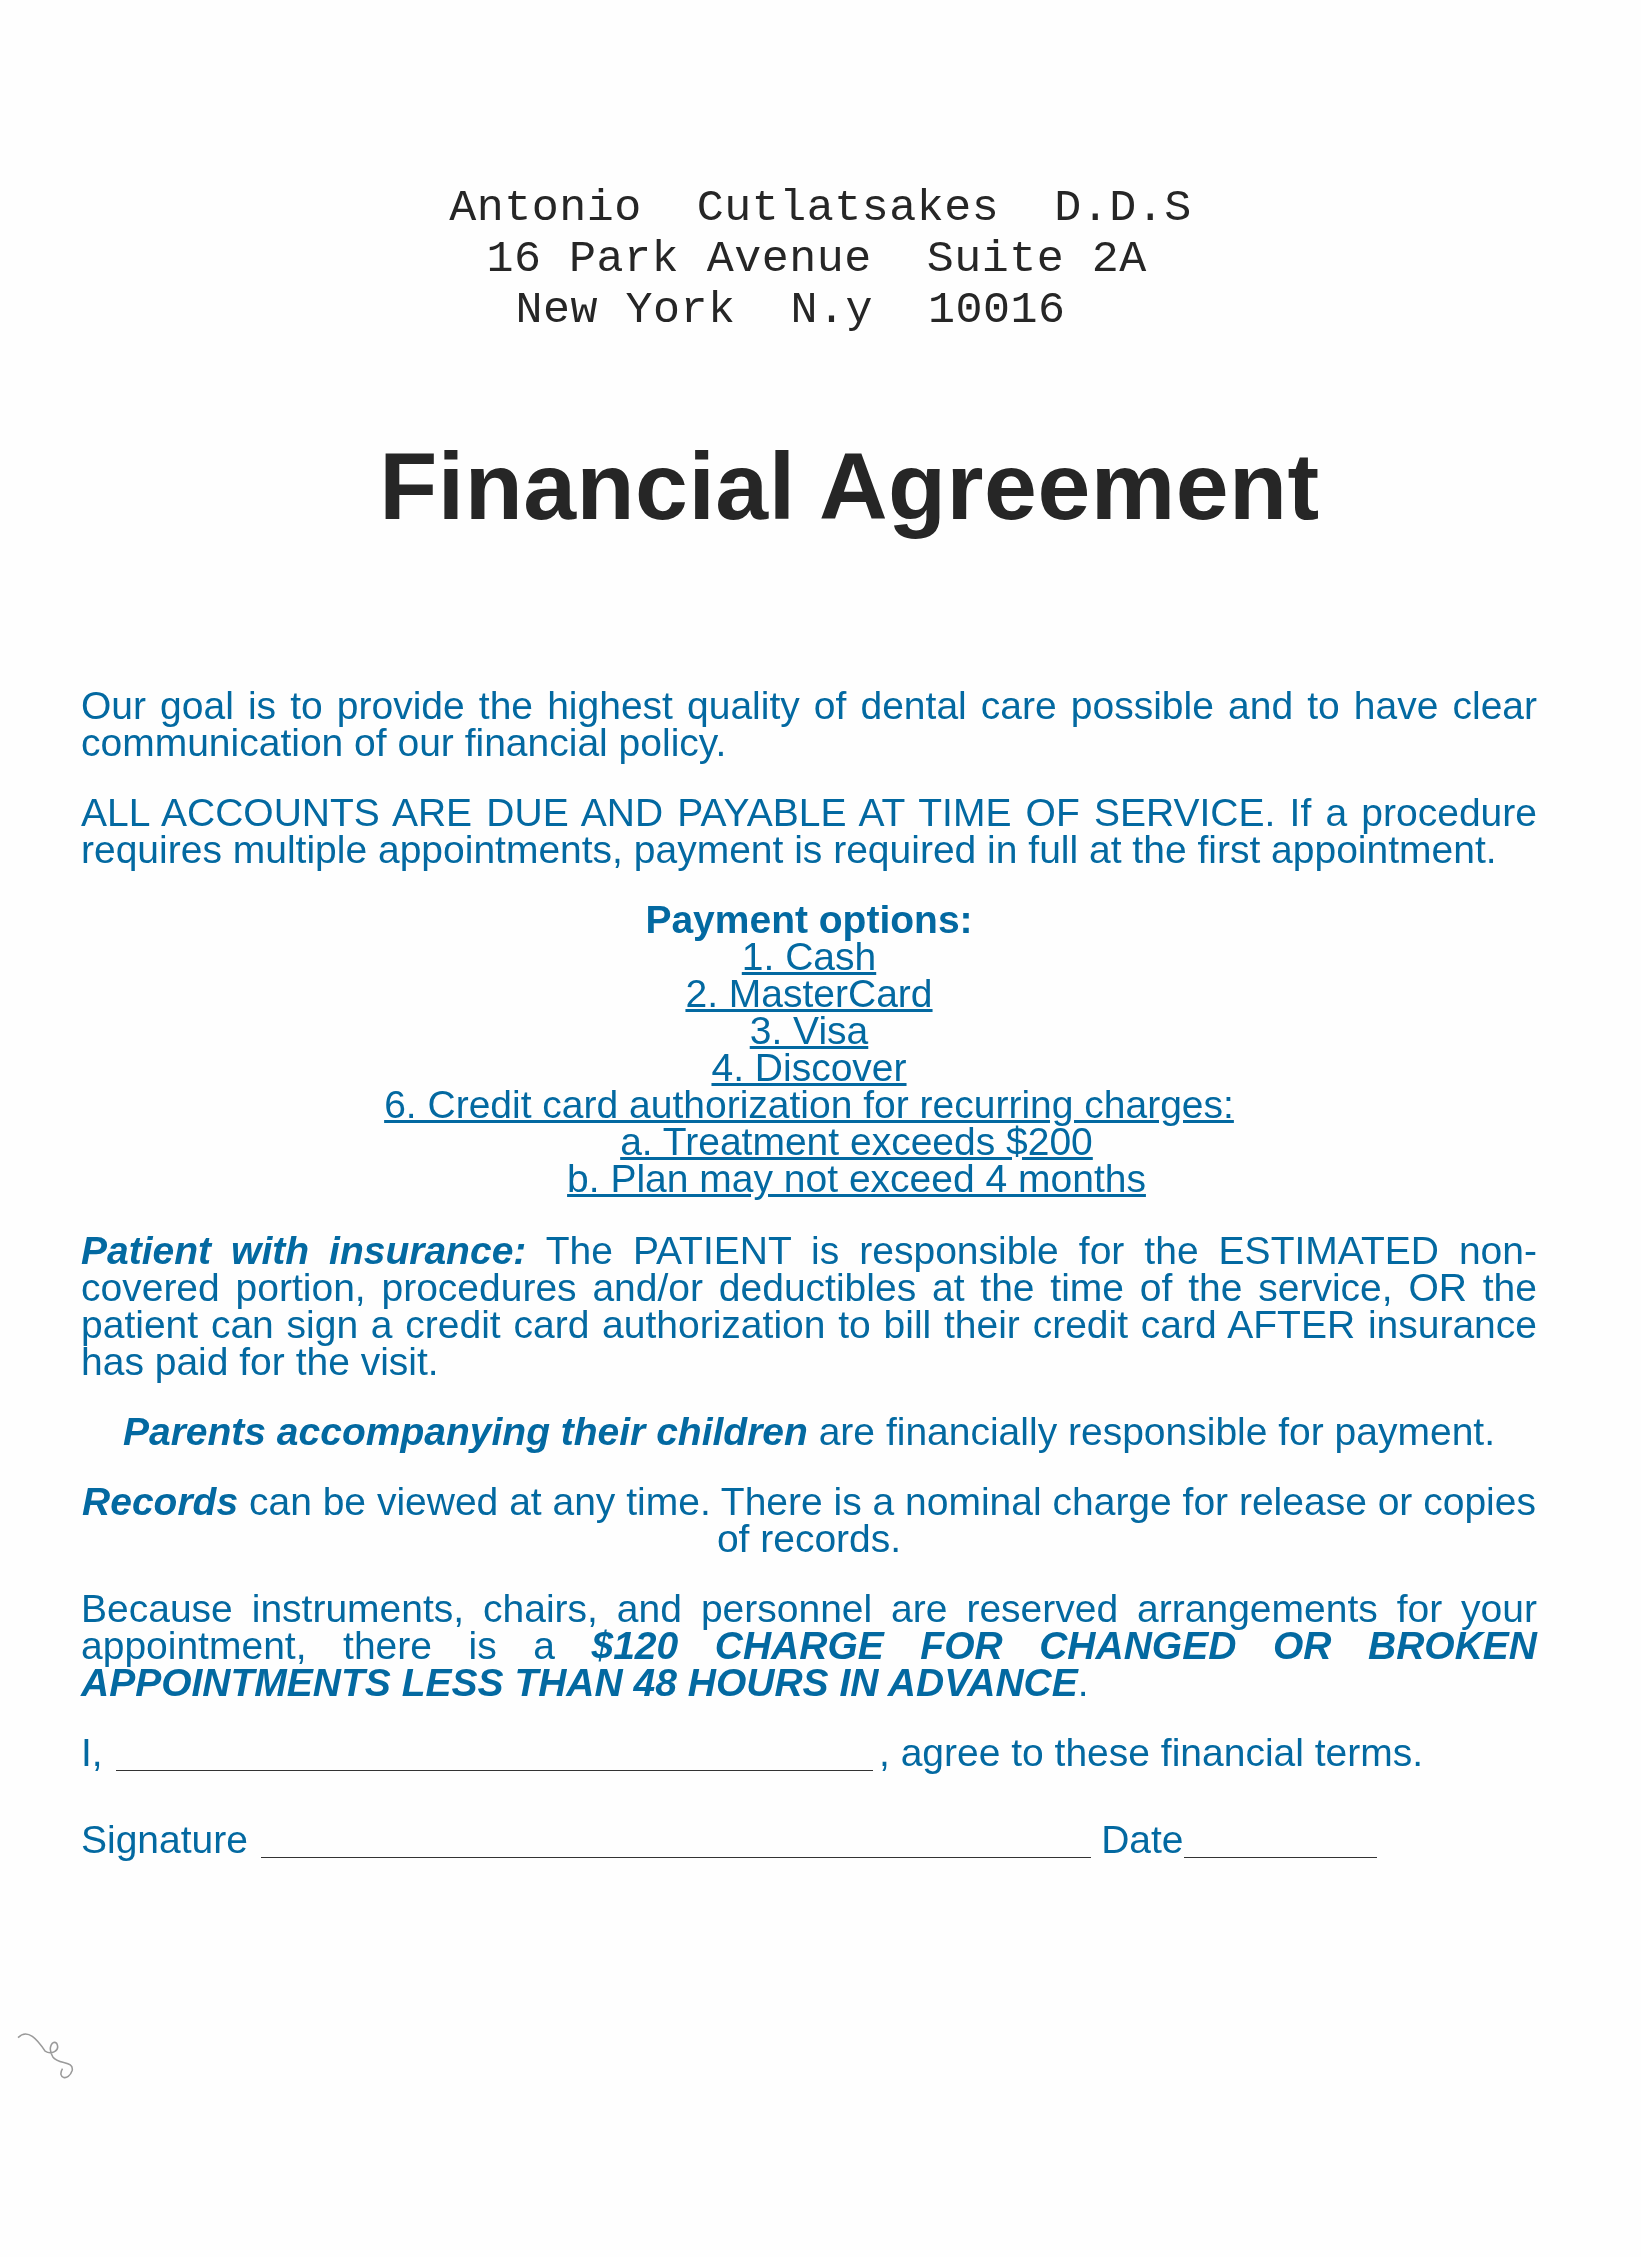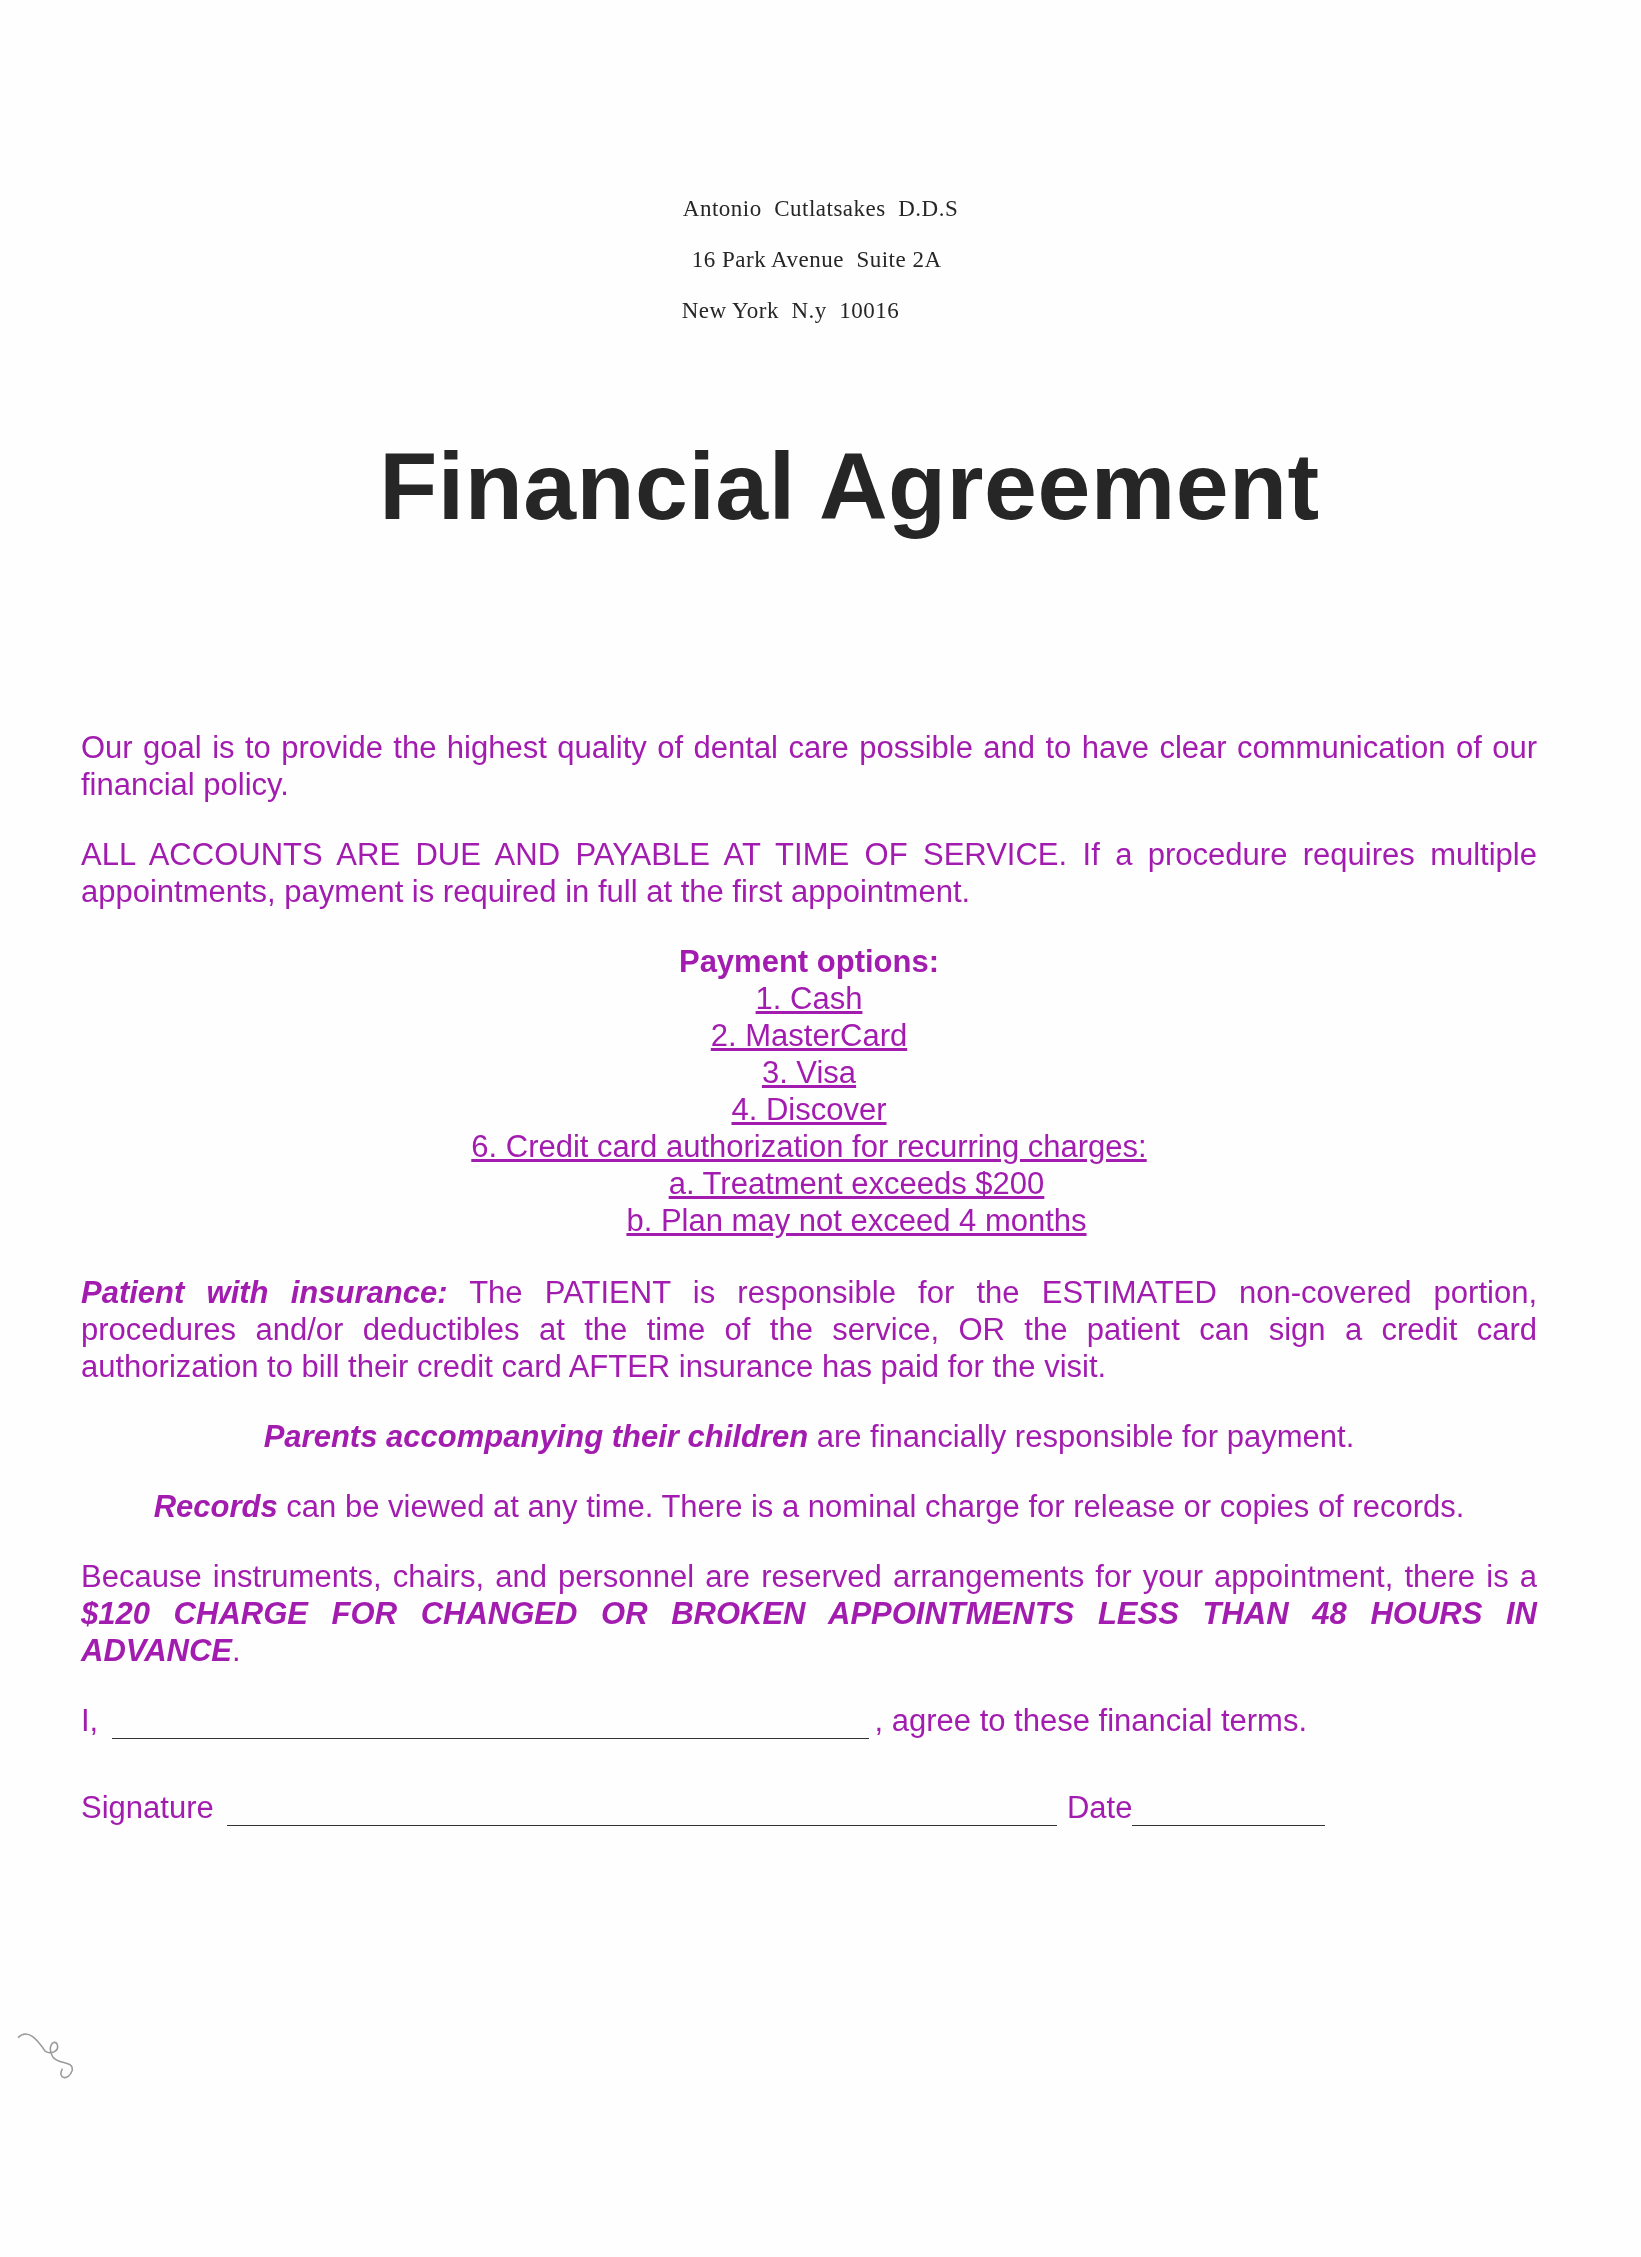--- a/index.html
+++ b/index.html
@@ -21,22 +21,22 @@
       width: 1641px;
       height: 2257px;
       background: #fefefe;
     }
     .letterhead {
       position: absolute;
       top: 183px;
       left: 0;
       width: 1641px;
       text-align: center;
-      font-family: Liberation Serif, serif;
-      font-size: 23px;
+      font-family: Liberation Mono, monospace;
+      font-size: 45px;
       line-height: 51px;
       color: #262626;
       letter-spacing: 0.5px;
     }
     .letterhead div { white-space: pre; }
     .letterhead .l1 { margin-left: 0px; }
     .letterhead .l2 { margin-left: -7.7px; }
     .letterhead .l3 { margin-left: -60px; }
 
     .title {
@@ -50,25 +50,25 @@
       font-size: 95px;
       line-height: 106px;
       color: #262626;
       margin-left: 29px;
       letter-spacing: 0.5px;
     }
 
     .body {
       position: absolute;
       left: 81px;
-      top: 729px;
+      top: 687px;
       width: 1456px;
-      font-size: 31px;
+      font-size: 39px;
       line-height: 37px;
-      color: #a21caf;
+      color: #0369a1;
     }
     .para {
       margin: 0 0 33px 0;
       text-align: justify;
     }
     .para.left { text-align: center; }
     .b { font-weight: bold; font-style: italic; }
 
     .list-title { font-weight: bold; }
     .list { margin: 0; padding: 0; list-style: none; text-decoration: underline; }

